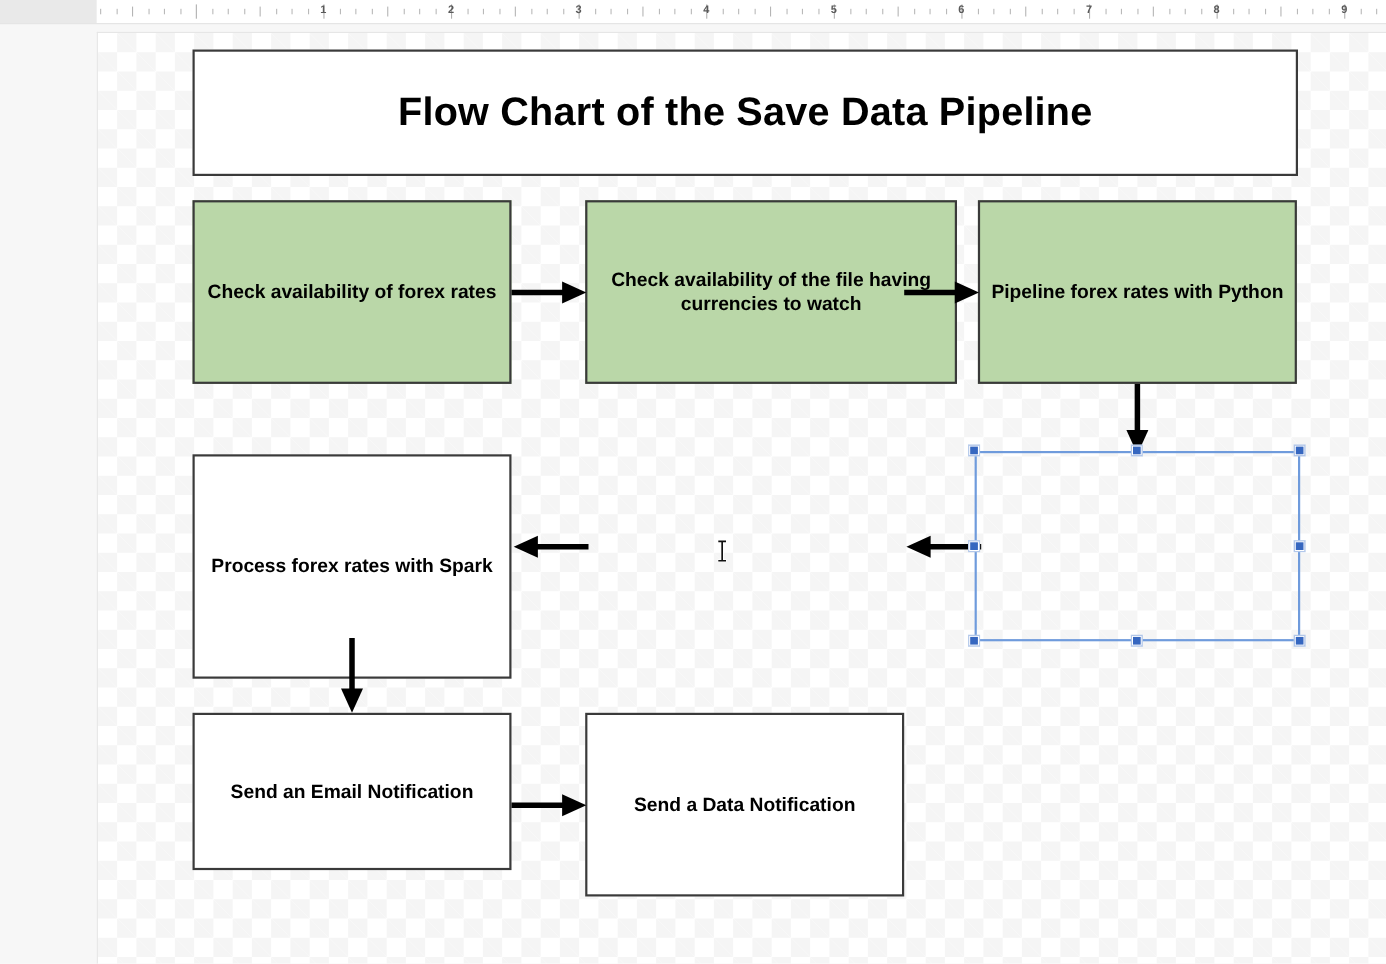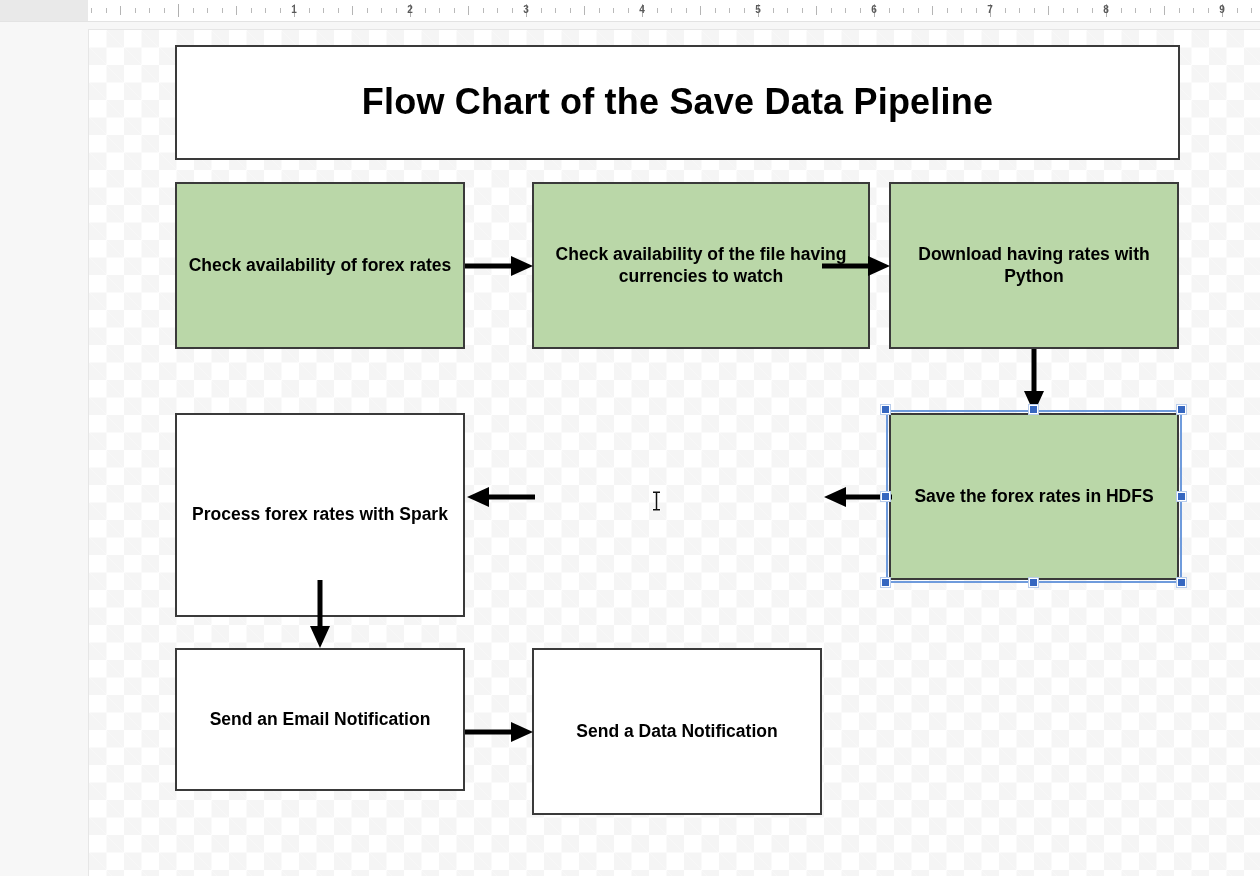--- a/index.html
+++ b/index.html
@@ -234,31 +234,28 @@
 
   <div class="node green step" style="left:86px; top:152px; width:290px; height:167px;">
     <span class="lbl">Check availability of forex rates</span>
   </div>
 
   <div class="node green step" style="left:443px; top:152px; width:338px; height:167px;">
     <span class="lbl">Check availability of the file having currencies to watch</span>
   </div>
 
   <div class="node green step" style="left:800px; top:152px; width:290px; height:167px;">
-    <span class="lbl">Download having rates with Python</span>
+    <span class="lbl">Pipeline forex rates with Python</span>
   </div>
 
   <div class="node white step" style="left:86px; top:383px; width:290px; height:204px;">
     <span class="lbl">Process forex rates with Spark</span>
   </div>
 
 
-  <div class="node green step" style="left:800px; top:383px; width:290px; height:167px;">
-    <span class="lbl">Save the forex rates in HDFS</span>
-  </div>
 
   <div class="node white step" style="left:86px; top:618px; width:290px; height:143px;">
     <span class="lbl">Send an Email Notification</span>
   </div>
 
   <div class="node white step" style="left:443px; top:618px; width:290px; height:167px;">
     <span class="lbl">Send a Data Notification</span>
   </div>
 
   <div class="conn" style="left:376px; top:224px;">

